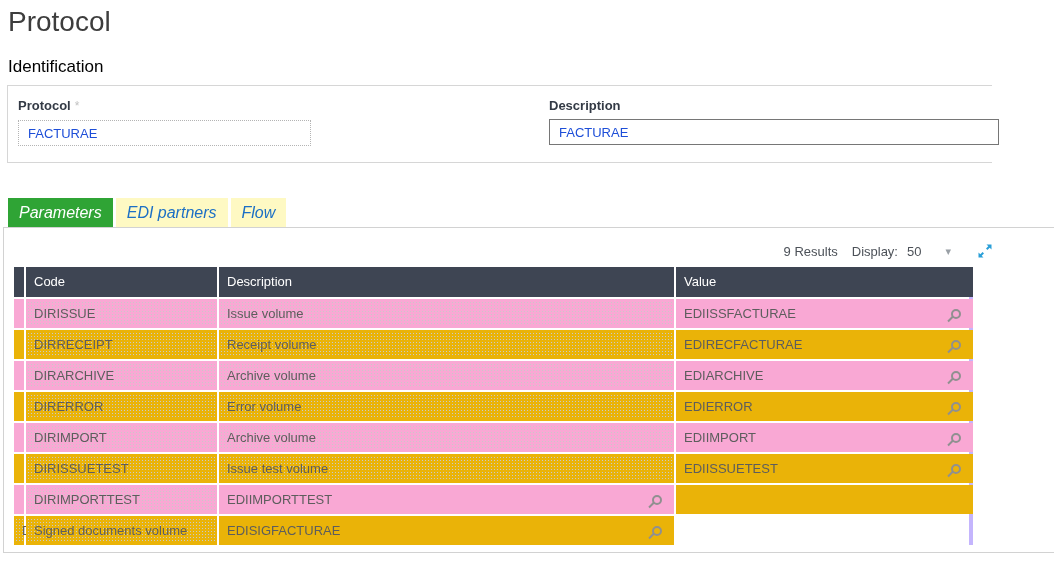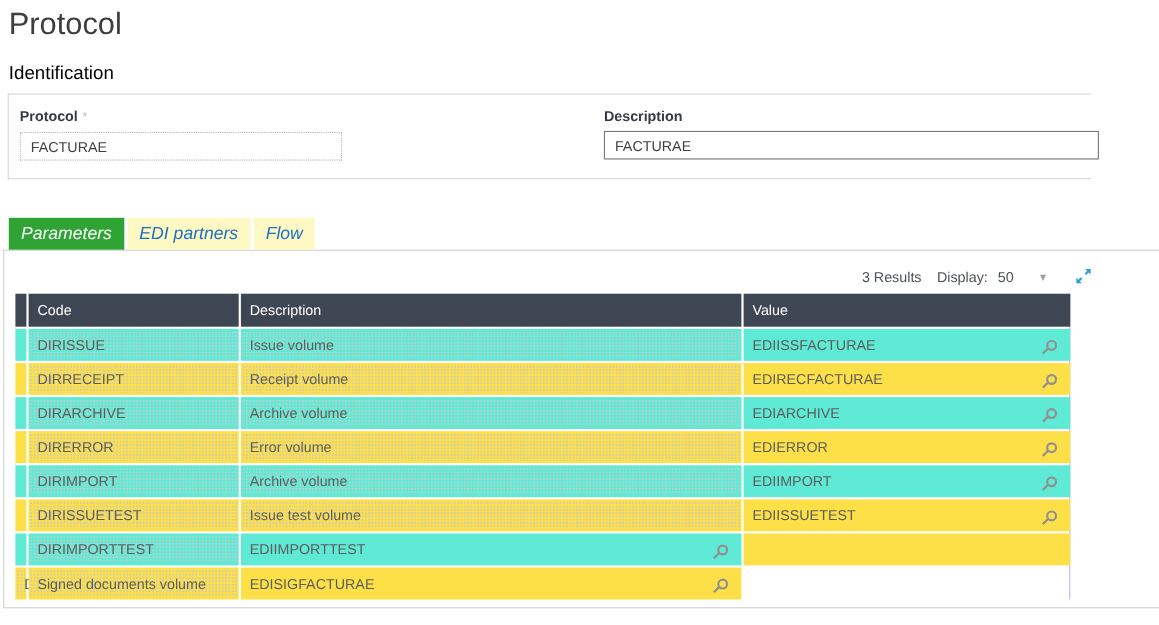--- a/index.html
+++ b/index.html
@@ -25,21 +25,21 @@
     border:1px solid #d6d6d6; border-right:none;
     display:flex;
     padding:12px 0 0 10px;
   }
   .field-label {
     font-size:13px; font-weight:bold; color:#333a45;
     margin-bottom:6px; line-height:15px;
   }
   .req-mark { color:#c2c2c2; font-weight:400; font-size:12px; margin-left:4px; }
   .tbox {
-    height:26px; font-size:13px; color:#404040;
+    height:26px; font-size:13px; color:#1d4ed8;
     padding:0 9px; display:flex; align-items:center;
     background:#fff;
   }
   .tbox.dotted { border:1px dotted #b4b4b4; width:293px; }
   .tbox.solid  { border:1px solid #767676; width:450px; }
   .field-desc { margin-left:238px; }
 
   .tabs {
     display:flex; gap:3px;
     margin:35px 0 0 8px;
@@ -73,32 +73,32 @@
   .display-value { margin-right:24px; }
   .chevron-down { color:#9aa0a6; font-size:11px; margin-right:26px; cursor:pointer; }
   .expand-btn { width:16px; height:16px; cursor:pointer; display:flex; }
 
   .grid {
     margin-top:6px;
     width:959px;
     display:grid;
     grid-template-columns:10px 191px 455px 297px;
     gap:2px;
-    border-right:1px solid #c4b5fd;
+    border-right:4px solid #c4b5fd;
   }
   .hcell {
     background:#3e4553; color:#fff;
     height:30px; line-height:30px;
     font-size:13px; font-weight:400;
     padding-left:8px;
   }
   .hcell.sel { padding-left:0; }
   .cell { height:29px; }
-  .row-odd  { background:#5eead4; }
-  .row-even { background:#fde047; }
+  .row-odd  { background:#f9a8d4; }
+  .row-even { background:#eab308; }
   .dotcell { padding:2px 1px; }
   .dotfield {
     height:25px; display:flex; align-items:center;
     padding-left:7px;
     font-size:13px; color:#5d5d5d;
     background-image:radial-gradient(#c9c9c9 0.7px, transparent 0.8px);
     background-size:3px 3px;
   }
   .vcell {
     display:flex; align-items:center; justify-content:space-between;
@@ -140,21 +140,21 @@
 
 <div class="tabs">
   <div class="tab active">Parameters</div>
   <div class="tab inactive">EDI partners</div>
   <div class="tab inactive">Flow</div>
 </div>
 
 <div class="tab-panel">
 
   <div class="results-bar">
-    <span class="results-count">3 Results</span>
+    <span class="results-count">9 Results</span>
     <span class="display-label">Display:</span>
     <span class="display-value">50</span>
     <span class="chevron-down">▾</span>
     <span class="expand-btn">
       <svg width="16" height="16" viewBox="0 0 16 16">
         <path d="M9.5 1.5 H14.5 V6.5 L12.7 4.7 L10.4 7 L9 5.6 L11.3 3.3 Z" fill="#2a9fd8"></path>
         <path d="M6.5 14.5 H1.5 V9.5 L3.3 11.3 L5.6 9 L7 10.4 L4.7 12.7 Z" fill="#2a9fd8"></path>
       </svg>
     </span>
   </div>

